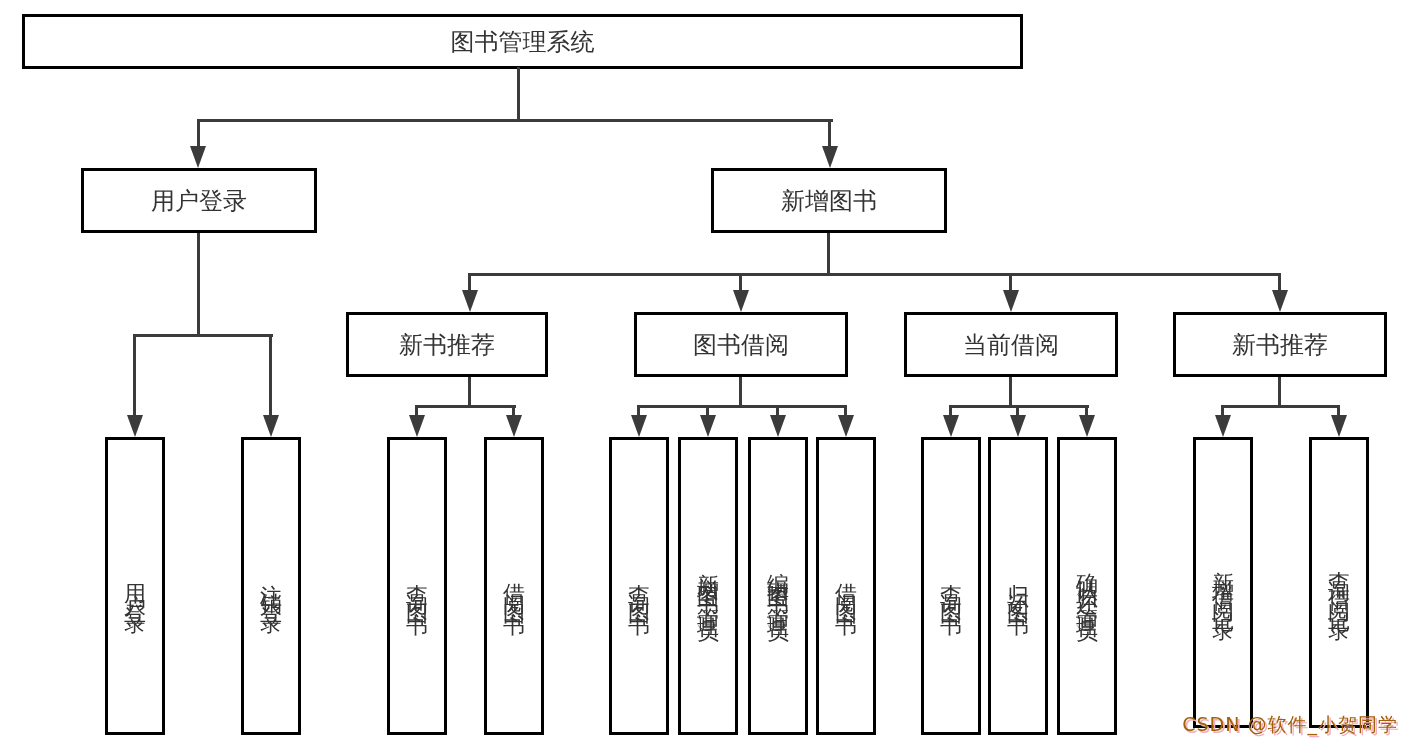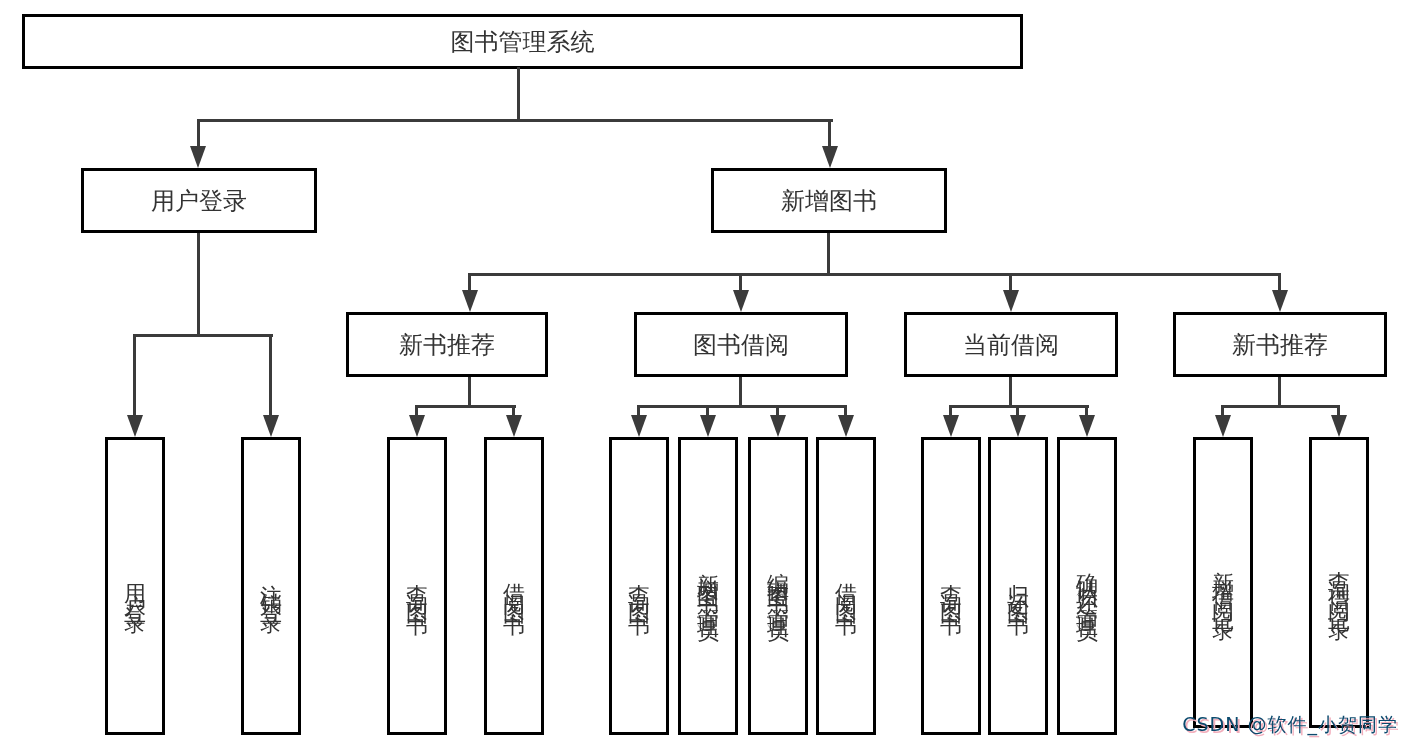--- a/index.html
+++ b/index.html
@@ -38,21 +38,21 @@
     height: 0;
     border-left: 8px solid transparent;
     border-right: 8px solid transparent;
     border-top: 22px solid #3b3b3b;
   }
   .watermark {
     position: absolute;
     right: 7px;
     top: 712px;
     font-size: 19px;
-    color: #0c4a6e;
+    color: #a16207;
     letter-spacing: 1px;
     text-shadow: 2px 2px 0 #f2aebc;
     white-space: nowrap;
   }
 </style>
 </head>
 <body>
 
 <div class="canvas">
 

